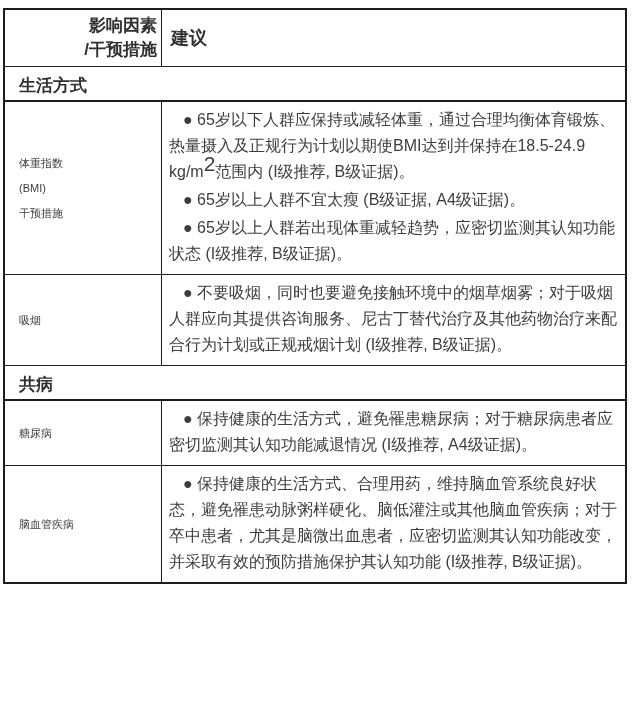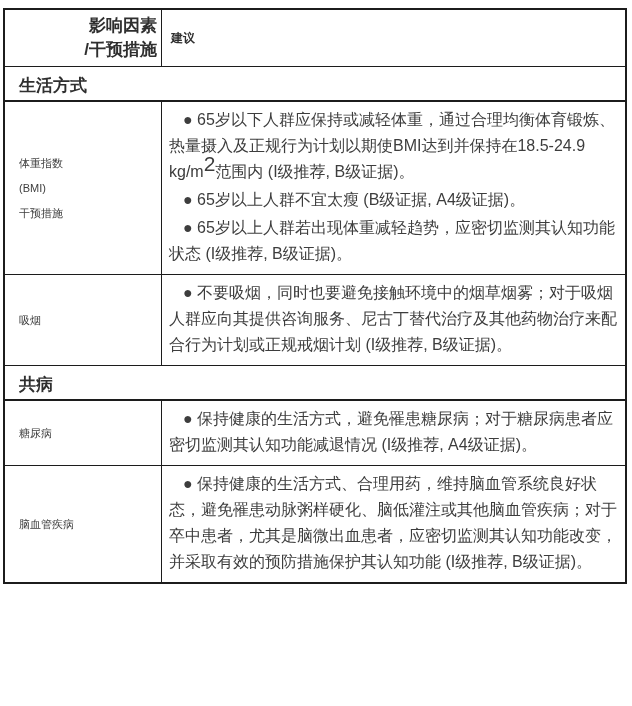--- a/index.html
+++ b/index.html
@@ -29,21 +29,21 @@
     width: 138px;
     text-align: right;
     font-size: 17px;
     font-weight: bold;
     padding: 4px 4px 4px 14px;
     line-height: 24px;
     color: #2f2f2f;
   }
   th.rec-head {
     text-align: left;
-    font-size: 12px;
+    font-size: 18px;
     font-weight: bold;
     padding: 4px 12px 4px 9px;
     color: #2f2f2f;
   }
   td.section-cell {
     font-size: 17px;
     font-weight: bold;
     padding: 8px 4px 3px 14px;
     line-height: 22px;
     color: #2f2f2f;

